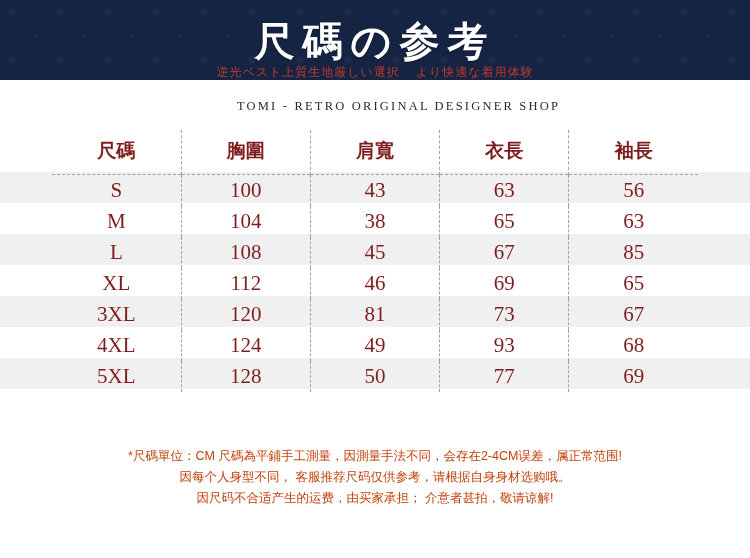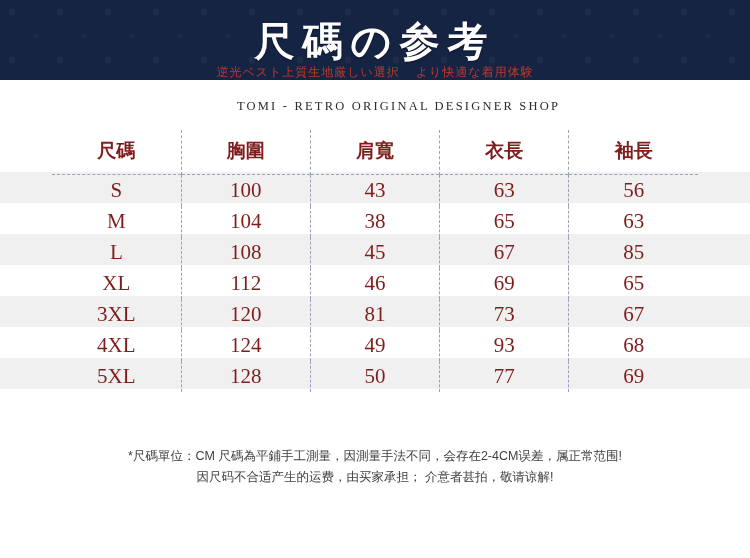--- a/index.html
+++ b/index.html
@@ -126,21 +126,21 @@
       #f0f0f0 0px,
       #f0f0f0 31px,
       #ffffff 31px,
       #ffffff 62px
     );
   }
   
   .notes {
     margin-top: 6px;
     text-align: center;
-    color: #404040;
+    color: #c2410c;
     font-family: "Liberation Sans", sans-serif;
     font-size: 12.5px;
     line-height: 21px;
   }
   .notes div {
     white-space: nowrap;
   }
 </style>
 </head>
 <body>
@@ -218,16 +218,17 @@
           <td>50</td>
           <td>77</td>
           <td>69</td>
         </tr>
       </tbody>
     </table>
   </div>
 
   <div class="notes">
     <div>*尺碼單位：CM  尺碼為平鋪手工測量，因測量手法不同，会存在2-4CM误差，属正常范围!</div>
+    <div>因每个人身型不同，  客服推荐尺码仅供参考，请根据自身身材选购哦。</div>
     <div>因尺码不合适产生的运费，由买家承担；  介意者甚拍，敬请谅解!</div>
   </div>
 
 </div>
 
 </body></html>

